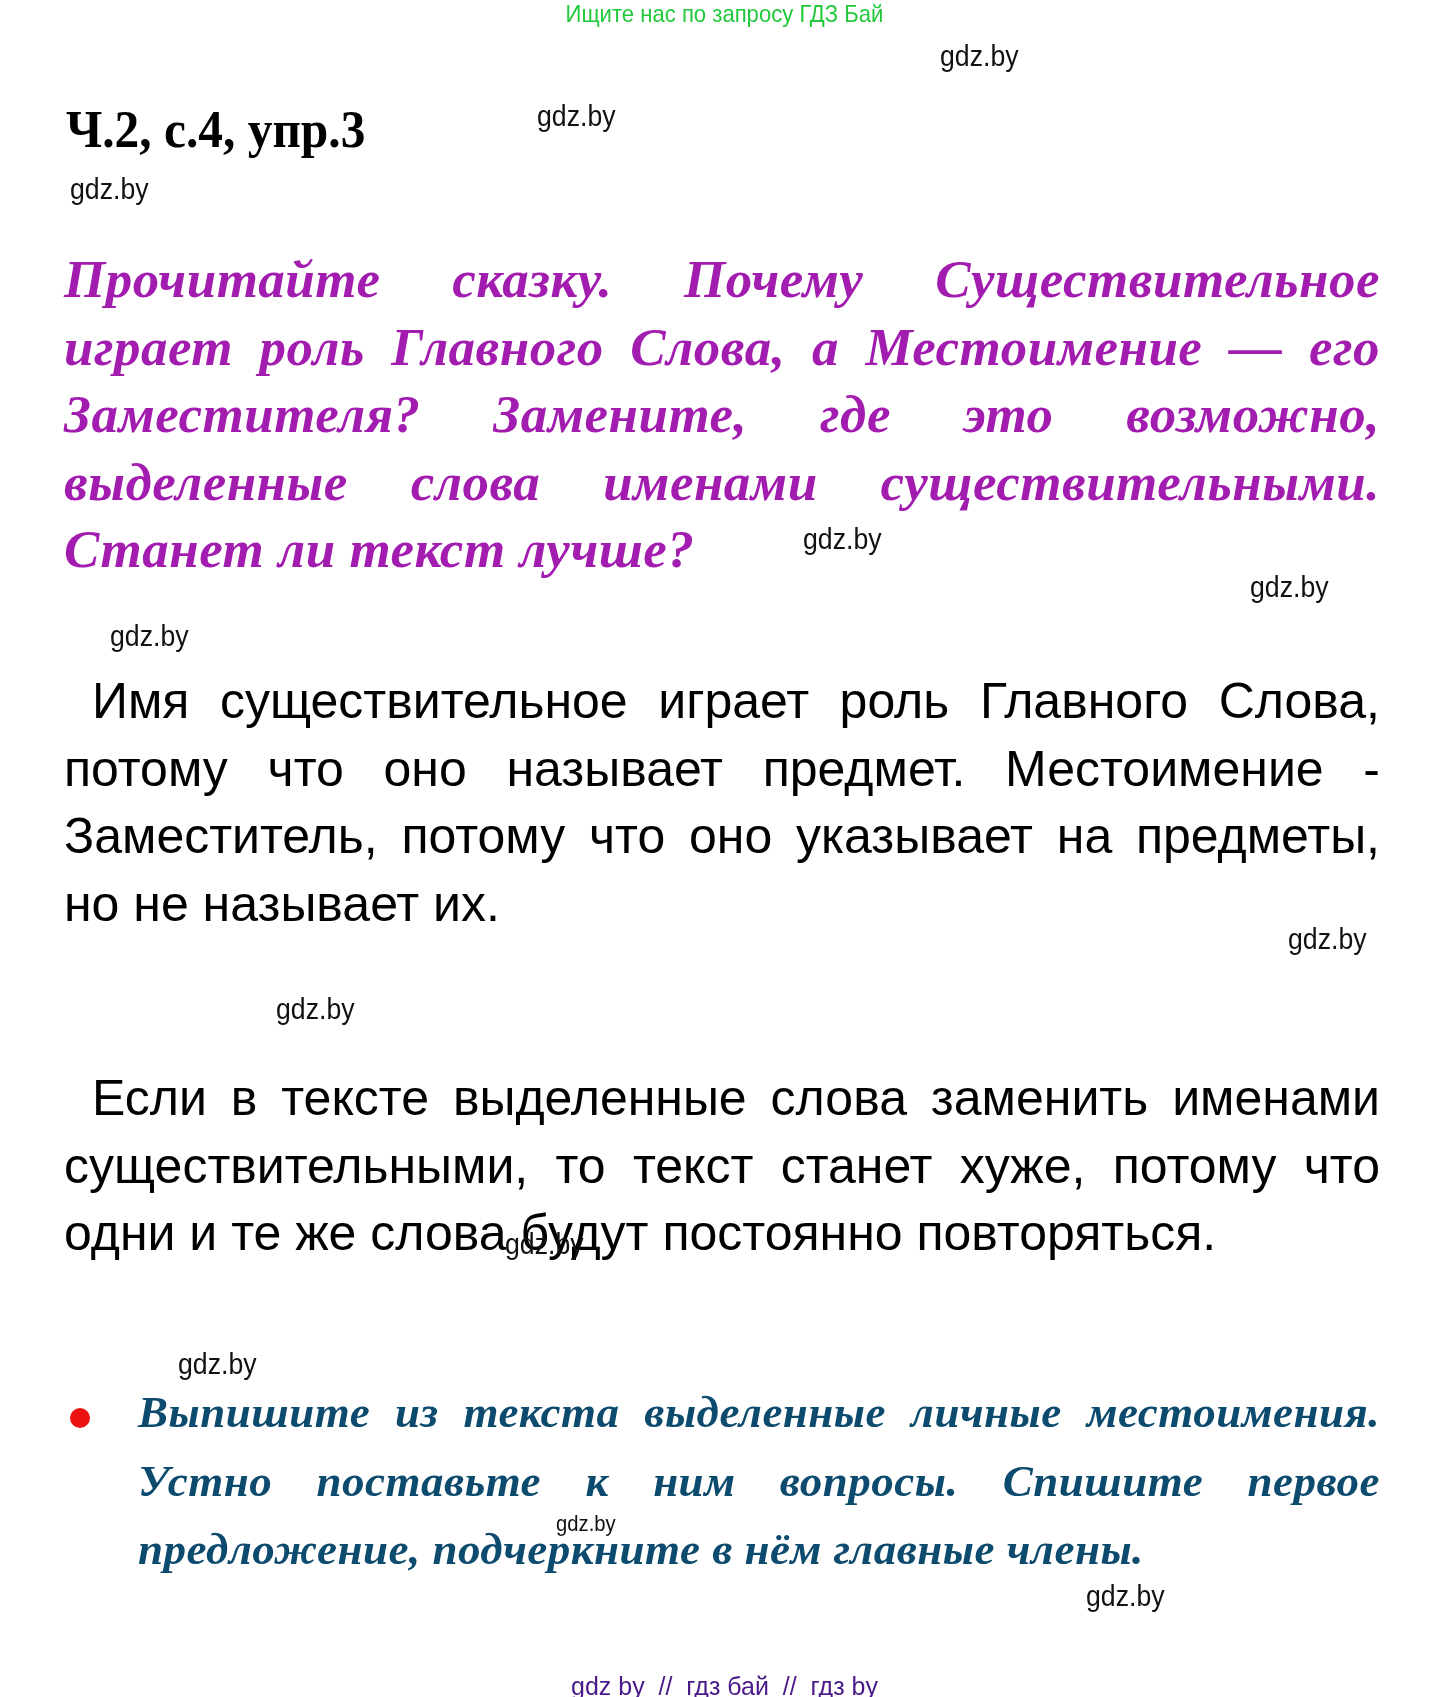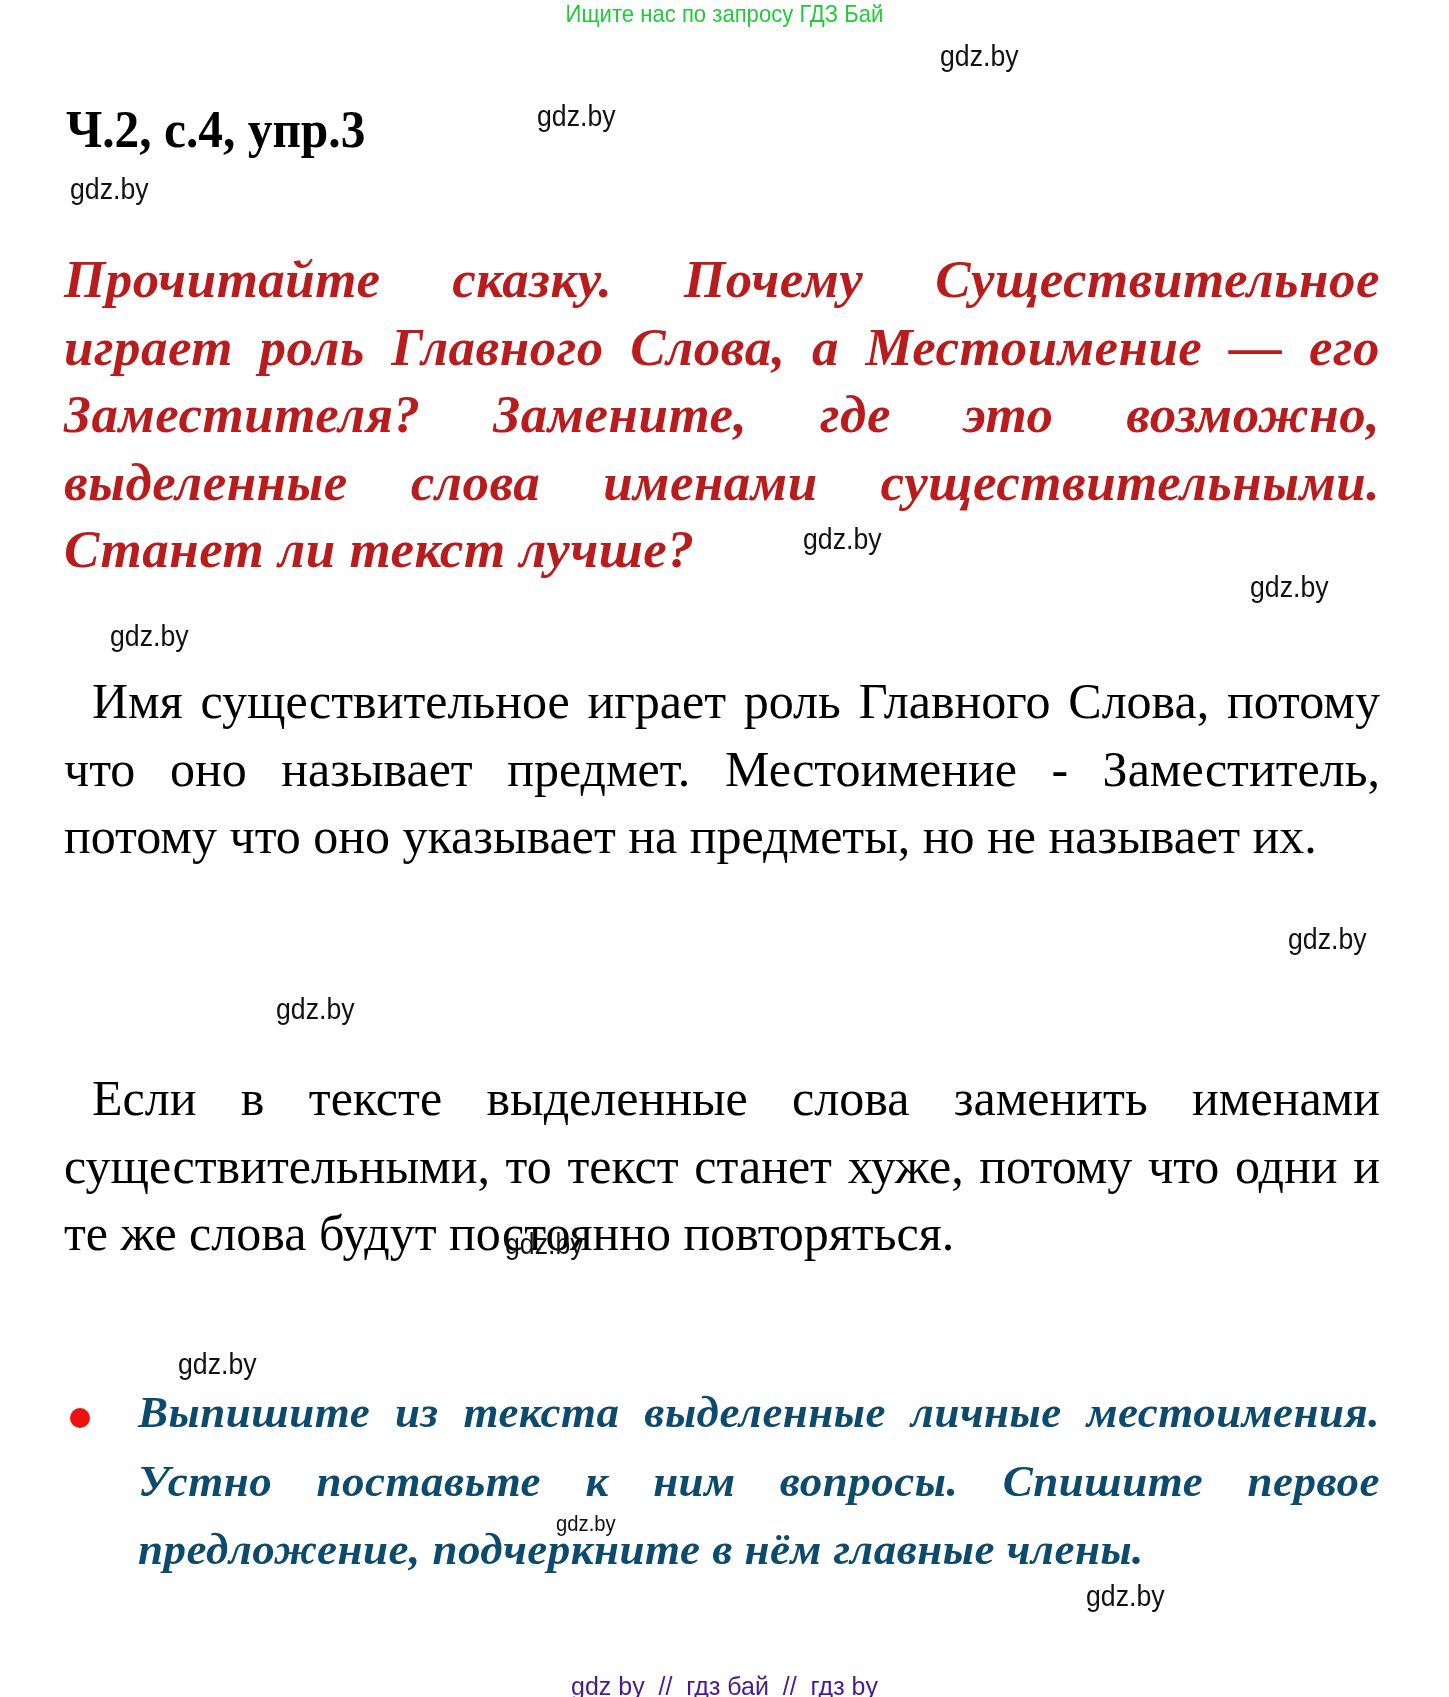--- a/index.html
+++ b/index.html
@@ -16,26 +16,26 @@
   }
   .wm.small { font-size: 22px; line-height: 24px; }
   .title {
     left: 66px; top: 100px;
     font-family: "Liberation Serif", serif; font-weight: bold; font-size: 52px; line-height: 60px;
     color: #000; white-space: nowrap; transform: scaleX(0.95); transform-origin: left top;
   }
   .task {
     left: 64px; width: 1316px; top: 246px;
     font-family: "Liberation Serif", serif; font-weight: bold; font-style: italic;
-    font-size: 53px; line-height: 67.5px; color: #b91c1c; text-align: justify;
+    font-size: 53px; line-height: 67.5px; color: #a21caf; text-align: justify;
     letter-spacing: 0.5px;
   }
   .answer {
     left: 64px; width: 1316px;
-    font-family: Liberation Serif, serif; font-size: 50px; line-height: 67.5px;
+    font-family: Liberation Sans, sans-serif; font-size: 50px; line-height: 67.5px;
     color: #000; text-align: justify; text-indent: 28px;
   }
   .answer1 { top: 668px; }
   .answer2 { top: 1065px; }
   .bullet-dot {
     left: 70px; top: 1408px; width: 20px; height: 20px; border-radius: 50%;
     background: #ee1111;
   }
   .bullet-text {
     left: 138px; width: 1242px; top: 1378px;

